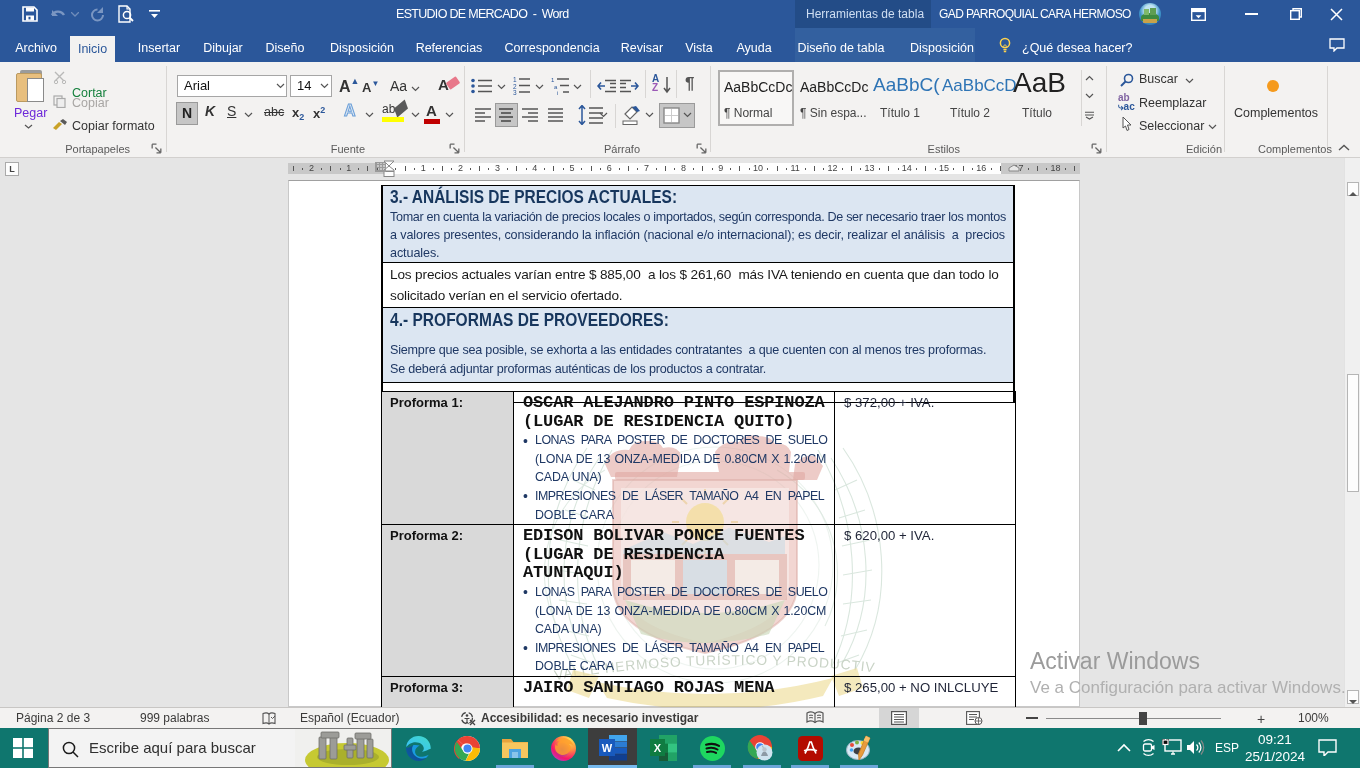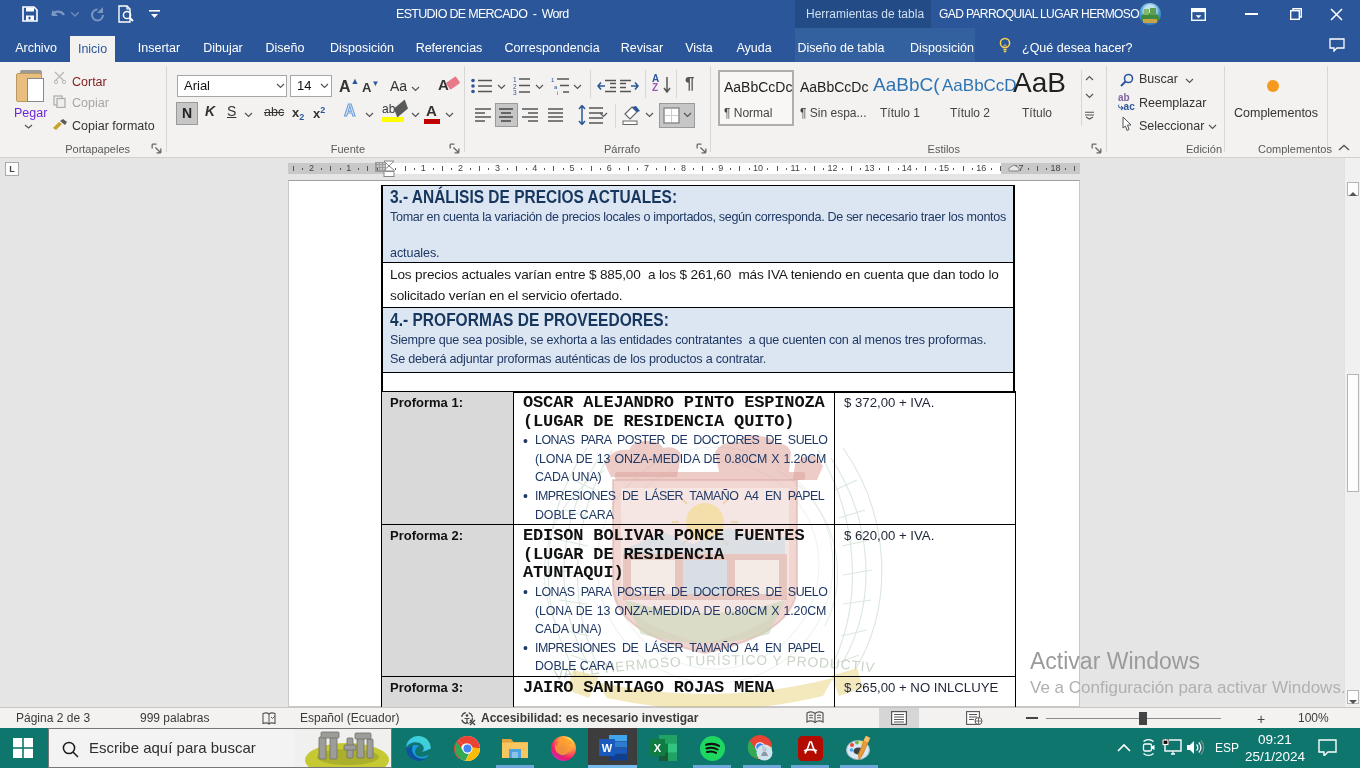--- a/index.html
+++ b/index.html
@@ -67,21 +67,21 @@
         <path d="M11.5 12.5l3.5 3.5" stroke="#fff" stroke-width="1.8"></path>
       </svg>
     <svg class="abs" style="left:149px;top:10px" width="11" height="9" viewBox="0 0 11 9">
         <rect x="0" y="0" width="11" height="1.6" fill="#fff"></rect>
         <path d="M2 4l3.5 4L9 4z" fill="#fff"></path>
       </svg>
     <div class="abs" style="left:396px;top:7px;font-size:12.5px;letter-spacing:-0.7px">ESTUDIO DE MERCADO&nbsp;&nbsp;-&nbsp;&nbsp;Word</div>
 
     <div class="abs" style="left:795px;top:0;width:136px;height:28px;background:#234c87"></div>
     <div class="abs" style="left:806px;top:7px;font-size:12px;color:#cfdef2">Herramientas de tabla</div>
-    <div class="abs" style="left:939px;top:7px;font-size:12px;letter-spacing:-0.6px">GAD PARROQUIAL LUGAR HERMOSO</div>
+    <div class="abs" style="left:939px;top:7px;font-size:12px;letter-spacing:-0.6px">GAD PARROQUIAL CARA HERMOSO</div>
     <div class="abs" style="left:1139px;top:3px;width:22px;height:22px;border-radius:50%;background:radial-gradient(circle at 50% 35%,#bfe3f2 0 30%,#3f93c9 55%,#2c6fa8 100%);overflow:hidden">
         <div style="position:absolute;left:2px;top:10px;width:18px;height:8px;background:#3f8a3f;border-radius:50% 50% 0 0"></div>
         <div style="position:absolute;left:5px;top:6px;width:5px;height:6px;background:#7fb96a"></div>
         <div style="position:absolute;left:11px;top:5px;width:6px;height:7px;background:#5f9e52"></div>
         <div style="position:absolute;left:4px;top:16px;width:14px;height:4px;background:#c9a24a"></div>
       </div>
     <svg class="abs" style="left:1191px;top:8px" width="15" height="13" viewBox="0 0 15 13">
         <rect x="0.7" y="0.7" width="13.6" height="11.6" fill="none" stroke="#fff" stroke-width="1.4"></rect>
         <rect x="0.7" y="0.7" width="13.6" height="3.4" fill="#fff"></rect>
         <path d="M7.5 10.2L4.6 7.3h5.8z" fill="#fff"></path>
@@ -162,21 +162,21 @@
     </div>
     <div class="abs" style="left:14px;top:44px;font-size:12.5px;color:#6d28d9">Pegar</div>
     <svg class="abs" style="left:24px;top:62px" width="9" height="5" viewBox="0 0 9 5">
         <path d="M1 1l3.5 3L8 1" fill="none" stroke="#555" stroke-width="1.2"></path>
       </svg>
     <svg class="abs" style="left:53px;top:9px;opacity:0.55" width="15" height="13" viewBox="0 0 15 13">
         <path d="M2 1l9 9M11 1l-9 9" stroke="#8b8b8b" stroke-width="1.4"></path>
         <circle cx="3" cy="11" r="1.7" fill="none" stroke="#8b8b8b"></circle>
         <circle cx="11" cy="11" r="1.7" fill="none" stroke="#8b8b8b"></circle>
       </svg>
-    <div class="abs" style="left:72px;top:13px;font-size:12.5px;color:#7f1d1d">Cortar</div>
+    <div class="abs" style="left:72px;top:24px;font-size:12.5px;color:#15803d">Cortar</div>
     <svg class="abs" style="left:53px;top:33px" width="14" height="13" viewBox="0 0 14 13">
         <rect x="1" y="1" width="8" height="9" fill="none" stroke="#aaa" stroke-width="1.2"></rect>
         <rect x="4" y="3.5" width="8" height="9" fill="#eee" stroke="#aaa" stroke-width="1.2"></rect>
       </svg>
     <div class="abs" style="left:72px;top:34px;font-size:12.5px;color:#a8a6a4">Copiar</div>
     <svg class="abs" style="left:52px;top:56px" width="16" height="14" viewBox="0 0 16 14">
         <path d="M1 10l6-6 3 2-6 6z" fill="#c9a227"></path>
         <path d="M8 3l3-2 4 3-2 3z" fill="#5a5a5a"></path>
       </svg>
     <div class="abs" style="left:72px;top:57px;font-size:12.5px;color:#333">Copiar formato</div>
@@ -496,28 +496,28 @@
         <path d="M48 240 l26 6 -10 22 -22 -8z" fill="#dfc143" fill-opacity="0.7"></path>
         <path d="M332 238 l-26 8 8 20 24 -8z" fill="#dfc143" fill-opacity="0.7"></path>
         </g>
       </svg>
 
       <div class="abs" style="left:92px;top:4px;width:634px;border:1px solid #000;border-left:2px solid #000;border-right:2px solid #000">
         <div style="background:#dce6f2;border-bottom:0;padding:2px 6px 0px 7px">
           <div style="height:18px"><span style="display:inline-block;white-space:nowrap;font-size:18.5px;font-weight:bold;color:#17365d;transform:scaleX(0.837);transform-origin:0 60%;line-height:18px">3.- ANÁLISIS DE PRECIOS ACTUALES:</span></div>
           <div style="font-size:12.6px;color:#1f3864;margin-top:2px;line-height:18px;letter-spacing:-0.1px">
             <span class="j1">Tomar en cuenta la variación de precios locales o importados, según corresponda. De ser necesario traer los montos</span><br>
-            <br>actuales.</div>
+            <span class="j2">a valores presentes, considerando la inflación (nacional e/o internacional); es decir, realizar el análisis&nbsp; a&nbsp; precios</span><br>actuales.</div>
         </div>
         <div style="background:#fff;border-top:1px solid #000;padding:2px 6px 1px 7px">
           <div style="font-size:13.6px;color:#1a1a1a;line-height:20.5px;letter-spacing:-0.15px">Los precios actuales varían entre $ 885,00&nbsp; a los $ 261,60&nbsp; más IVA teniendo en cuenta que dan todo lo<br>solicitado verían en el servicio ofertado.</div>
         </div>
         <div style="background:#dce6f2;border-top:1px solid #000;padding:3px 6px 4px 7px">
           <div style="height:18px"><span style="display:inline-block;white-space:nowrap;font-size:18.5px;font-weight:bold;color:#17365d;transform:scaleX(0.84);transform-origin:0 60%;line-height:18px">4.- PROFORMAS DE PROVEEDORES:</span></div>
-          <div style="font-size:12.6px;color:#1f3864;margin-top:2px;line-height:18.5px;letter-spacing:-0.21px">Siempre que sea posible, se exhorta a las entidades contratantes&nbsp; a que cuenten con al menos tres proformas.<br>Se deberá adjuntar proformas auténticas de los productos a contratar.</div>
+          <div style="font-size:12.6px;color:#1f3864;margin-top:12px;line-height:18.5px;letter-spacing:-0.21px">Siempre que sea posible, se exhorta a las entidades contratantes&nbsp; a que cuenten con al menos tres proformas.<br>Se deberá adjuntar proformas auténticas de los productos a contratar.</div>
         </div>
         <div style="background:#fff;border-top:1px solid #000;height:20px"></div>
       </div>
 
       <div class="abs" style="left:92px;top:210px;width:634px">
         <table style="width:634px;border-collapse:collapse;table-layout:fixed">
           <colgroup>
               <col style="width:132px">
               <col style="width:321px">
               <col style="width:181px">

